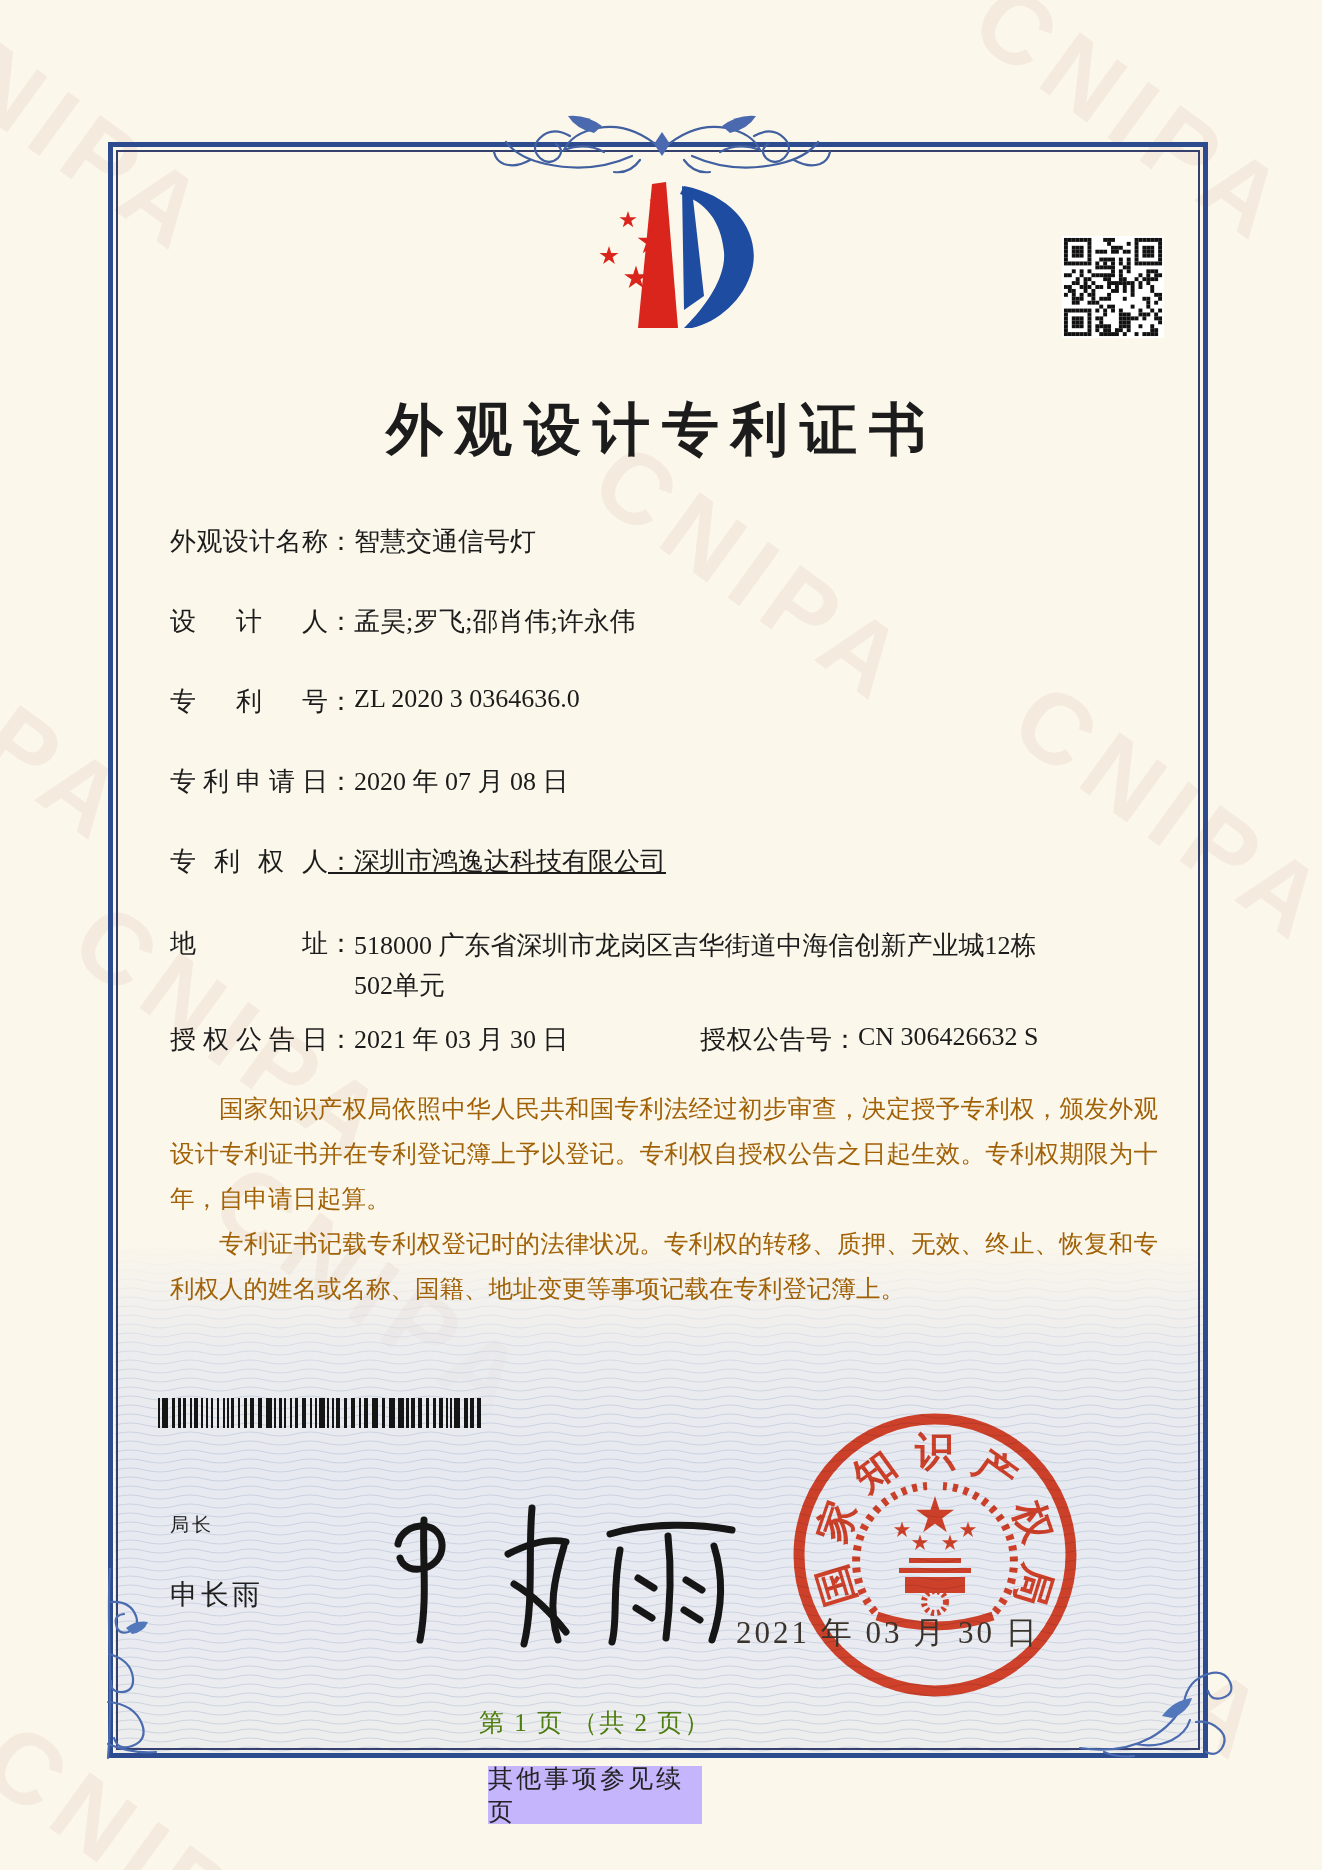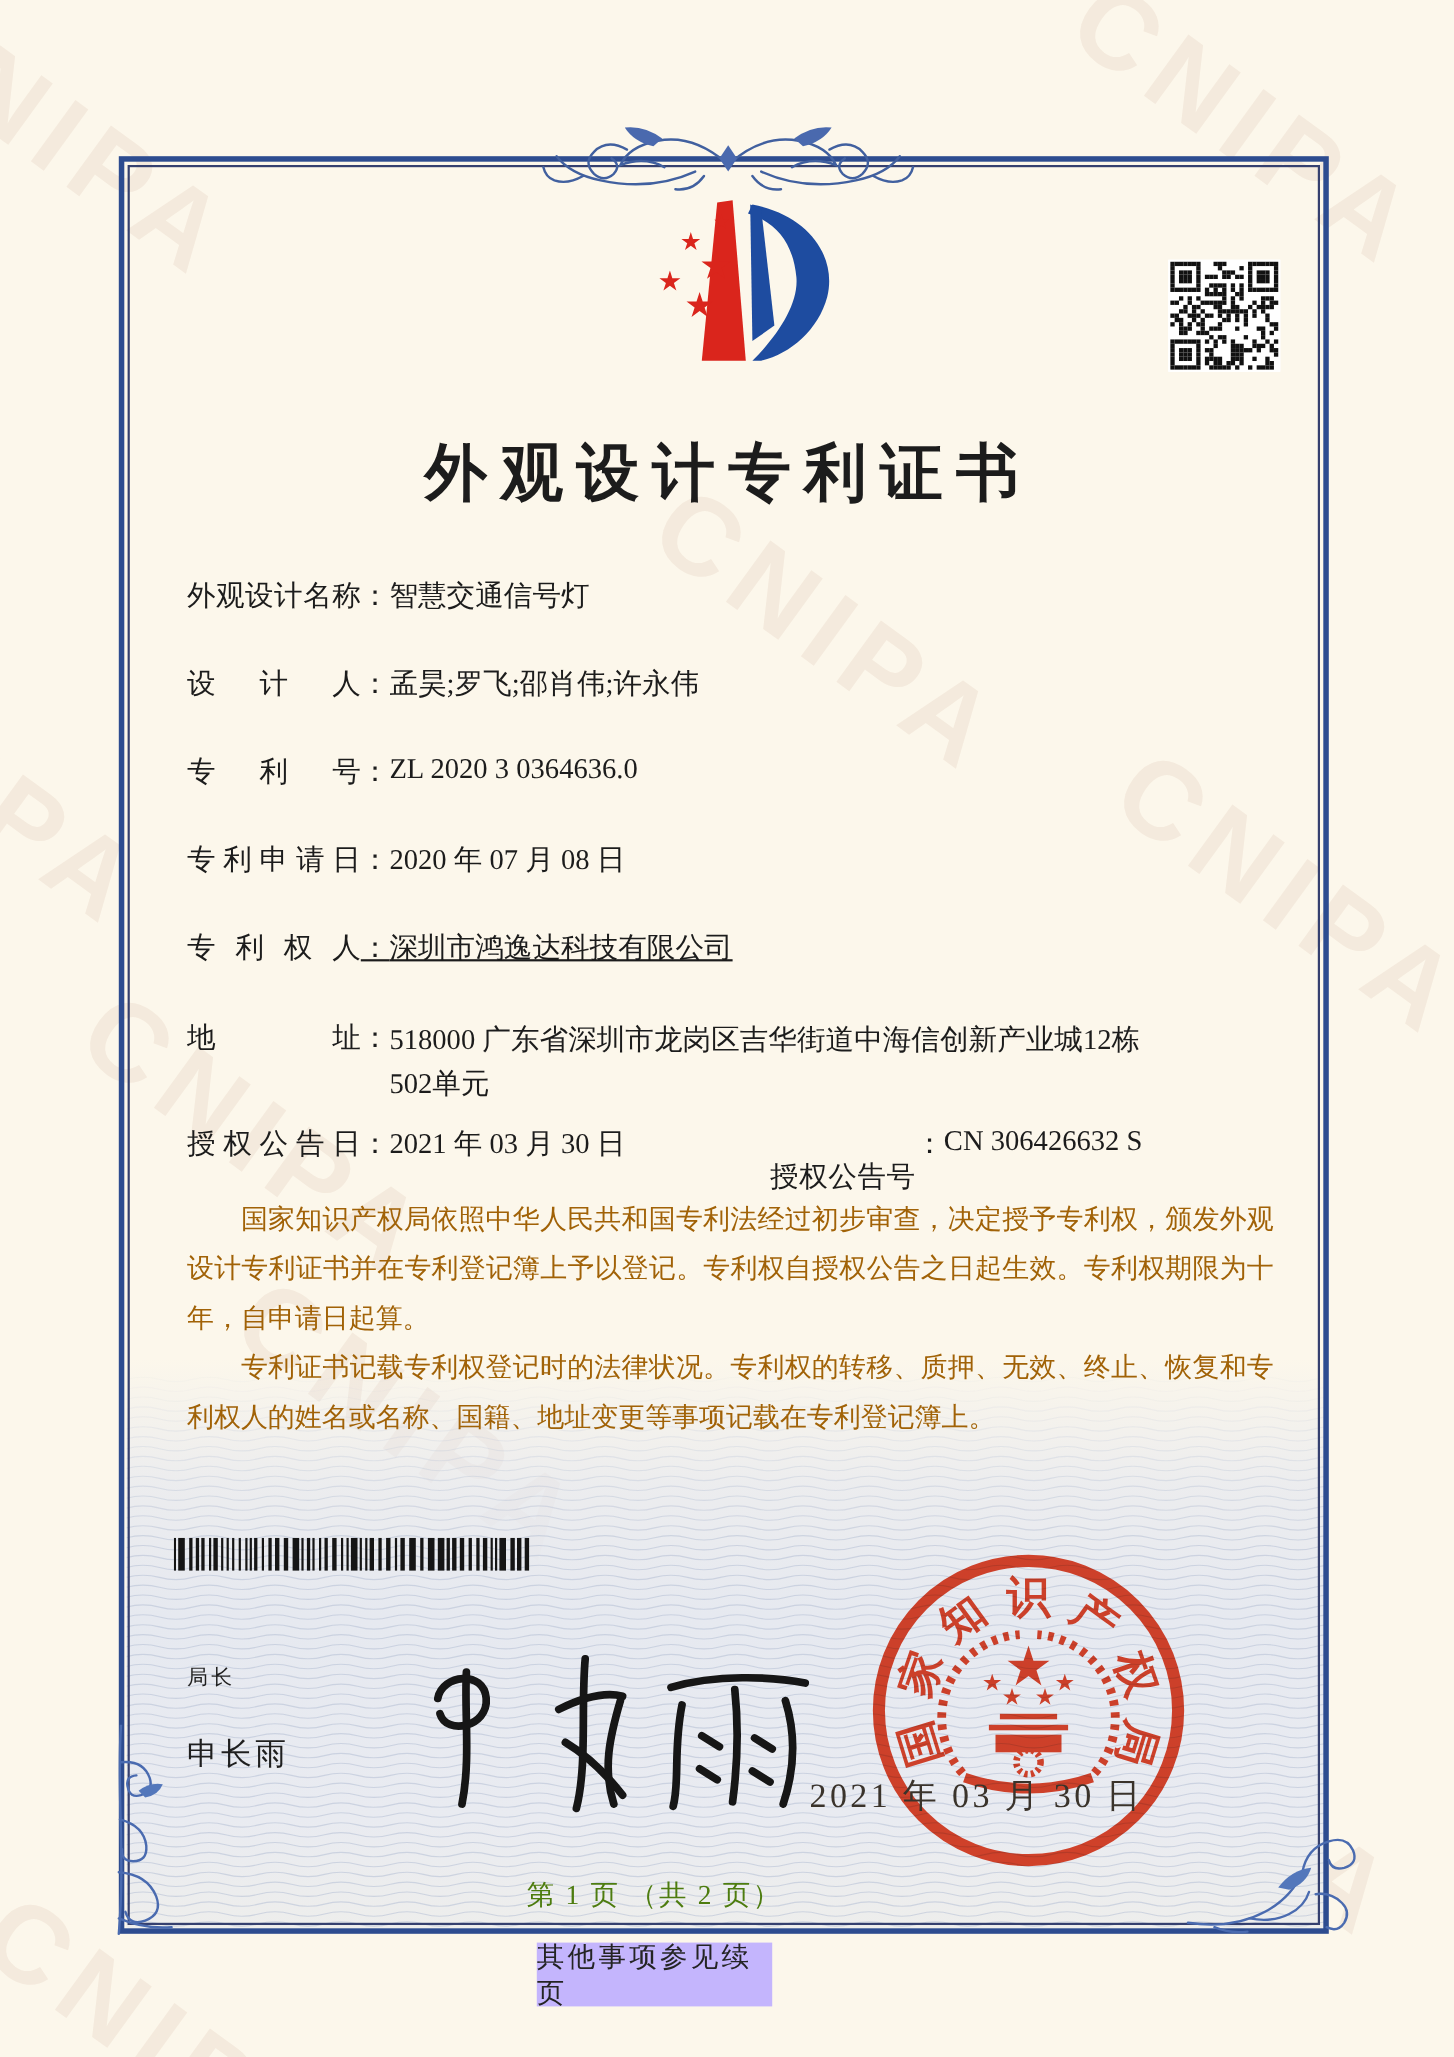--- a/index.html
+++ b/index.html
@@ -488,21 +488,21 @@
 
   <div class="fields">
     <div class="frow" style="top:0;"><span class="flabel">外观设计名称</span><span class="fcolon">：</span><span class="fvalue">智慧交通信号灯</span></div>
     <div class="frow" style="top:80px;"><span class="flabel">设计人</span><span class="fcolon">：</span><span class="fvalue">孟昊;罗飞;邵肖伟;许永伟</span></div>
     <div class="frow" style="top:160px;"><span class="flabel">专利号</span><span class="fcolon">：</span><span class="fvalue">ZL 2020 3 0364636.0</span></div>
     <div class="frow" style="top:240px;"><span class="flabel">专利申请日</span><span class="fcolon">：</span><span class="fvalue">2020 年 07 月 08 日</span></div>
     <div class="frow" style="top:320px;text-decoration:underline;"><span class="flabel">专利权人</span><span class="fcolon">：</span><span class="fvalue">深圳市鸿逸达科技有限公司</span></div>
     <div class="frow addr" style="top:402px;"><span class="flabel">地址</span><span class="fcolon">：</span><span class="fvalue">518000 广东省深圳市龙岗区吉华街道中海信创新产业城12栋502单元</span></div>
     <div class="frow" style="top:498px;">
       <span class="flabel">授权公告日</span><span class="fcolon">：</span><span class="fvalue">2021 年 03 月 30 日</span>
-      <span class="gcol2"><span class="flabel" style="width:132px;margin-top:30px;">授权公告号</span><span class="fcolon">：</span><span class="fvalue">CN 306426632 S</span></span>
+      <span class="gcol2"><span class="flabel" style="width:132px;">授权公告号</span><span class="fcolon">：</span><span class="fvalue">CN 306426632 S</span></span>
     </div>
   </div>
 
   <div class="bodytext">
     <p>国家知识产权局依照中华人民共和国专利法经过初步审查，决定授予专利权，颁发外观设计专利证书并在专利登记簿上予以登记。专利权自授权公告之日起生效。专利权期限为十年，自申请日起算。</p>
     <p>专利证书记载专利权登记时的法律状况。专利权的转移、质押、无效、终止、恢复和专利权人的姓名或名称、国籍、地址变更等事项记载在专利登记簿上。</p>
   </div>
 
   <svg id="barcode" width="330" height="30" viewBox="0 0 330 30">
       <rect x="0" y="0" width="2" height="30" fill="#151515"></rect>

